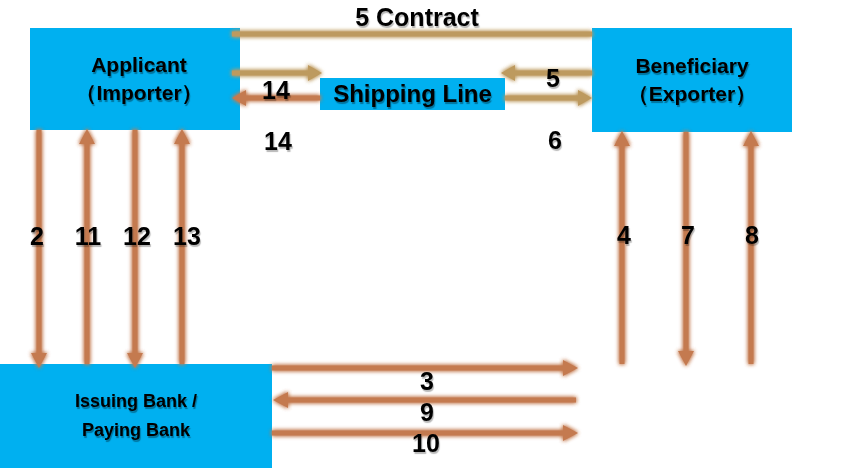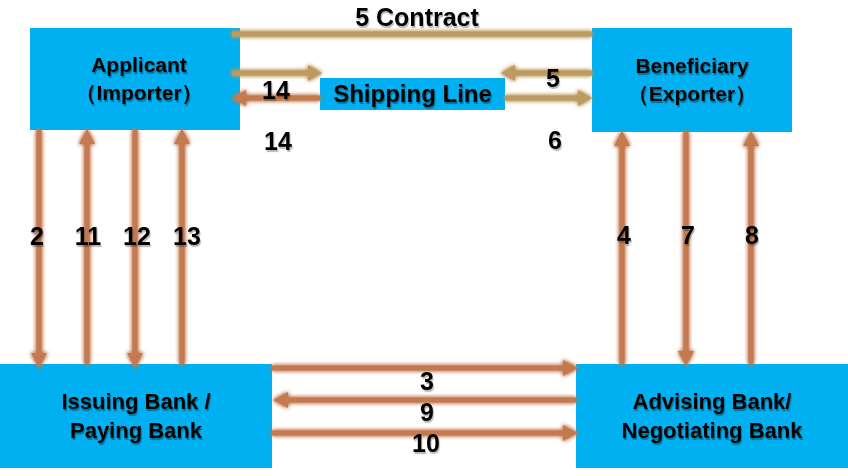--- a/index.html
+++ b/index.html
@@ -18,21 +18,21 @@
     align-items:center;justify-content:center;
     text-align:center;
     font-weight:bold;
     text-shadow:1px 2px 1px rgba(0,0,0,0.35);
     z-index:1;
   }
   .box span{display:block;}
   #box-applicant  {left:30px;  top:28px;  width:202px; height:102px; font-size:21px; line-height:28px;padding-left:8px;}
   #box-beneficiary{left:592px; top:28px;  width:200px; height:104px; font-size:21px; line-height:28px;}
   #box-shipping   {left:320px; top:78px;  width:185px; height:32px;  font-size:24px; line-height:26px;}
-  #box-issuing    {left:0px;   top:364px; width:272px; height:104px; font-size:22px; line-height:29px;}
+  #box-issuing    {left:0px;   top:364px; width:272px; height:104px; font-size:18px; line-height:29px;}
   #box-advising   {left:576px; top:364px; width:272px; height:104px; font-size:22px; line-height:29px;}
 
   svg.arrows{position:absolute;left:0;top:0;z-index:2;pointer-events:none;}
   .t-line{stroke:var(--tan-arrow,#bd9a5e);stroke-width:5;}
   .o-line{stroke:var(--orange-arrow,#c47a50);stroke-width:5;}
   .t-head{fill:var(--tan-arrow,#bd9a5e);stroke:none;}
   .o-head{fill:var(--orange-arrow,#c47a50);stroke:none;}
 
   .num{
     position:absolute;
@@ -57,24 +57,20 @@
   <div class="box" id="box-beneficiary">
     <span>Beneficiary</span>
     <span>（Exporter）</span>
   </div>
   <div class="box" id="box-shipping">
     <span>Shipping Line</span>
   </div>
   <div class="box" id="box-issuing">
     <span>Issuing Bank /</span>
     <span>Paying Bank</span>
-  </div>
-  <div class="box" id="box-advising">
-    <span>Advising Bank/</span>
-    <span>Negotiating Bank</span>
   </div>
 
   <svg class="arrows" width="848" height="476" viewBox="0 0 848 476">
     <defs>
       <filter id="softglow" filterUnits="userSpaceOnUse" x="0" y="0" width="848" height="476">
         <feGaussianBlur in="SourceGraphic" stdDeviation="2.2" result="b"></feGaussianBlur>
         <feMerge>
           <feMergeNode in="b"></feMergeNode>
           <feMergeNode in="b"></feMergeNode>
           <feMergeNode in="SourceGraphic"></feMergeNode>

